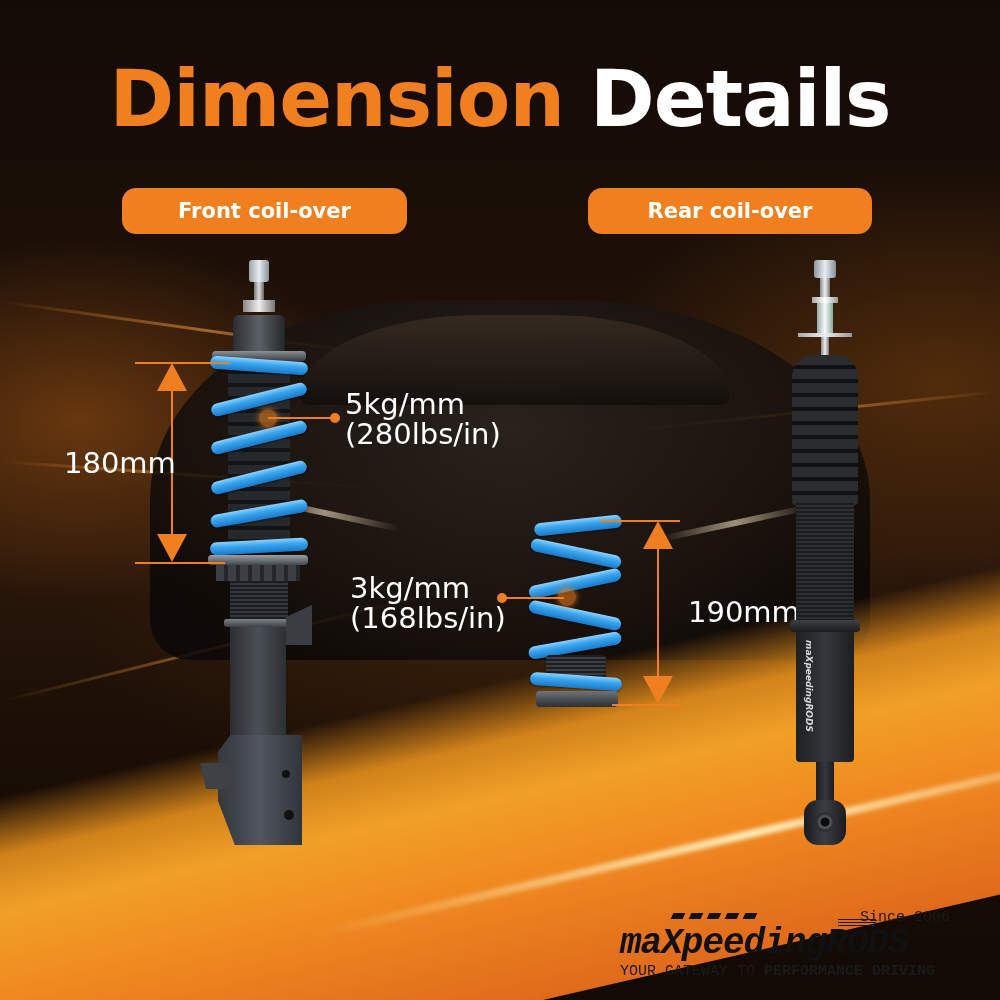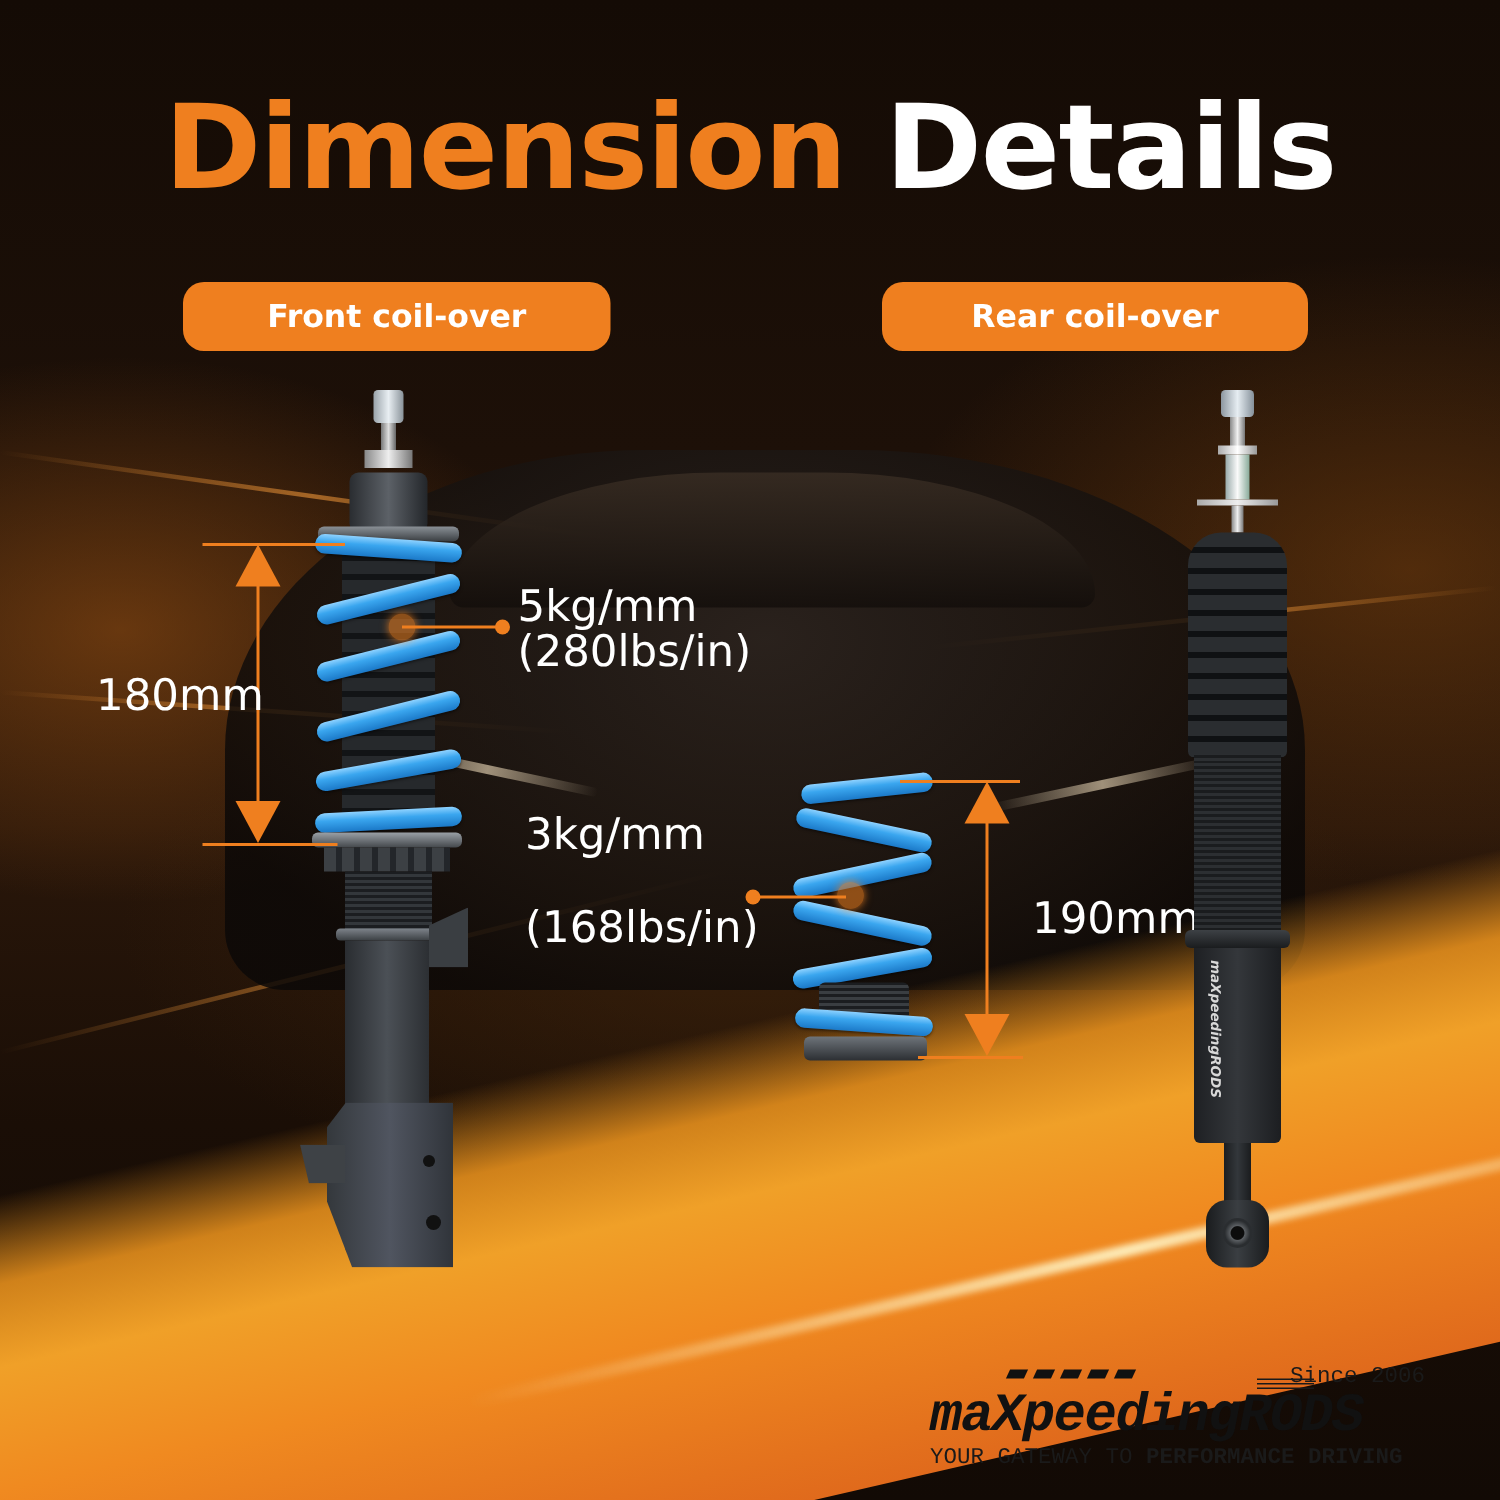--- a/index.html
+++ b/index.html
@@ -123,21 +123,21 @@
   <div class="dim-line" style="left:600px;top:520px;width:80px;"></div>
   <div class="dim-line" style="left:612px;top:704px;width:70px;"></div>
   <div class="vline" style="left:657px;top:545px;height:140px;"></div>
   <div class="arrow-up" style="left:643px;top:521px;"></div>
   <div class="arrow-down" style="left:643px;top:676px;"></div>
   <div class="label" style="left:688px;top:598px;">190mm</div>
 
   <div class="dot" style="left:497px;top:593px;"></div>
   <div class="dim-line" style="left:502px;top:597px;width:62px;"></div>
   <div class="halo" style="left:558px;top:588px;"></div>
-  <div class="label" style="left:350px;top:542px;">3kg/mm</div>
+  <div class="label" style="left:350px;top:574px;">3kg/mm</div>
   <div class="label" style="left:350px;top:604px;">(168lbs/in)</div>
 
   <div class="part" style="left:790px;top:255px;width:70px;height:600px;">
     <div style="position:absolute;left:24px;top:5px;width:22px;height:18px;border-radius:3px;background:linear-gradient(90deg,#8d97a0,#e6edf2,#85909a);"></div>
     <div style="position:absolute;left:30px;top:23px;width:10px;height:22px;background:linear-gradient(90deg,#888,#f0f0f0,#777);"></div>
     <div style="position:absolute;left:22px;top:42px;width:26px;height:6px;background:linear-gradient(90deg,#aaa,#fff,#999);"></div>
     <div style="position:absolute;left:27px;top:48px;width:16px;height:30px;background:linear-gradient(90deg,#9aa,#fafafa,#8a9);"></div>
     <div style="position:absolute;left:8px;top:78px;width:54px;height:4px;background:linear-gradient(90deg,#aaa,#eee,#999);"></div>
     <div style="position:absolute;left:31px;top:82px;width:8px;height:18px;background:linear-gradient(90deg,#888,#eee,#777);"></div>
 

